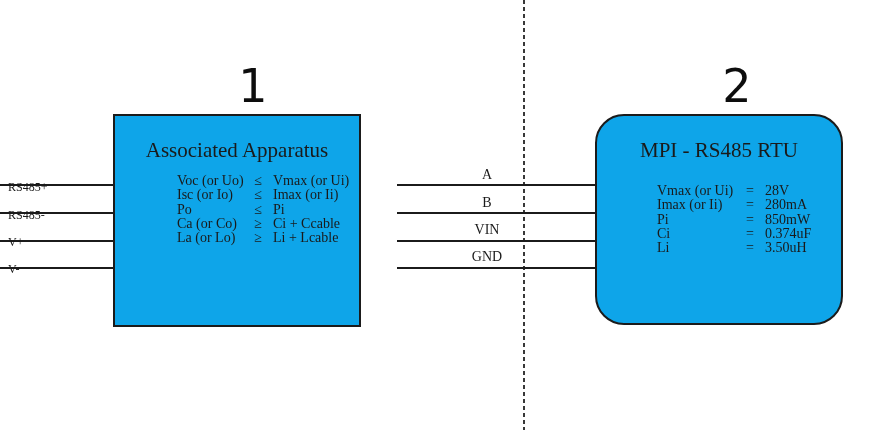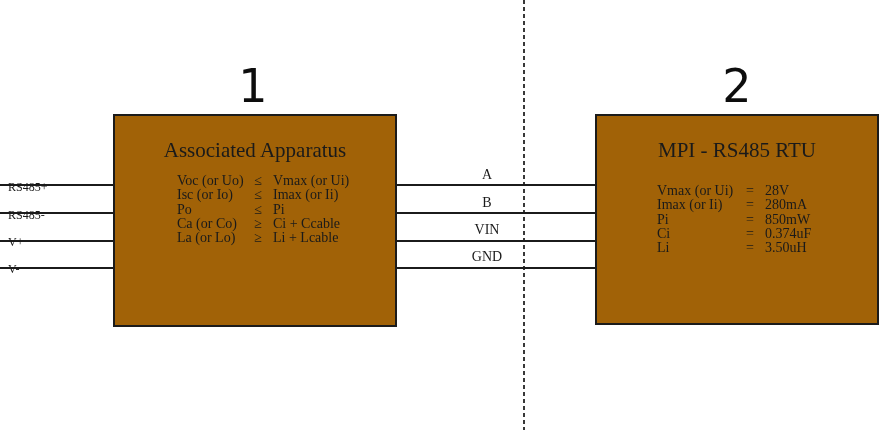--- a/index.html
+++ b/index.html
@@ -37,27 +37,27 @@
     line-height: 52px;
     font-weight: 500;
     color: #0d0d0d;
   }
   .zone-1 { left: 193px; }
   .zone-2 { left: 677px; }
   
   .box {
     position: absolute;
     top: 114px;
-    width: 284px;
+    width: 248px;
     height: 213px;
-    background: #a16207;
+    background: #0ea5e9;
     border: 2px solid #1b1b1b;
   }
   .box-left { left: 113px; }
-  .box-right { left: 595px; height: 211px; }
+  .box-right { left: 595px; height: 211px; border-radius: 29px; }
   .box-title {
     margin-top: 22px;
     text-align: center;
     font-size: 21px;
     line-height: 25px;
     white-space: nowrap;
   }
   .param-table {
     display: grid;
     row-gap: 0;

